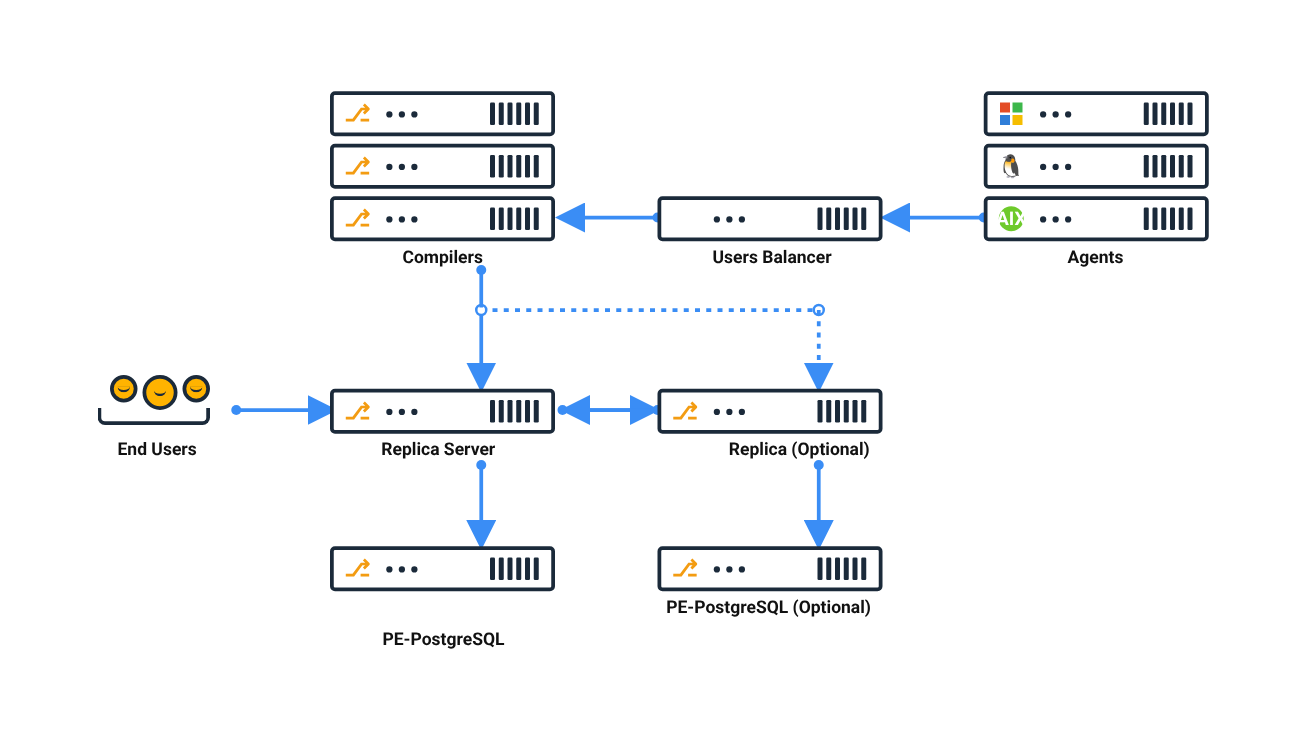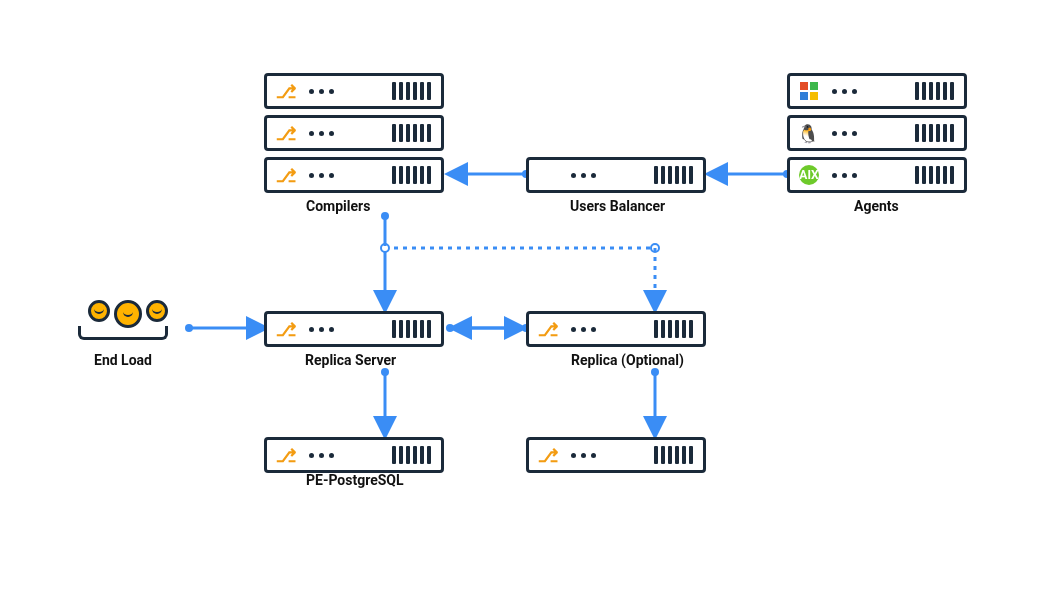--- a/index.html
+++ b/index.html
@@ -20,21 +20,21 @@
   .eu { position:absolute; }
   .head { width:22px; height:22px; border-radius:50%; background:#ffb300; border:3px solid #1b2a3a; display:flex; align-items:center; justify-content:center; }
   .head .smile { width:10px; height:5px; border:2px solid #1b2a3a; border-top:none; border-left:none; border-right:none; border-radius:0 0 10px 10px; }
   .eu-body { width:90px; height:14px; border:3px solid #1b2a3a; border-top:none; border-radius:0 0 6px 6px; margin-top:-2px; }
   .eu-heads { display:flex; gap:4px; justify-content:center; }
   .eu-heads .mid { width:28px; height:28px; }
   
   .win { display:grid; grid-template-columns:8px 8px; grid-template-rows:8px 8px; gap:2px; }
   .win span:nth-child(1){background:#e34c26;} .win span:nth-child(2){background:#3db74b;} .win span:nth-child(3){background:#2f7ed8;} .win span:nth-child(4){background:#f5bd00;}
   .tux { font-size:18px; }
-  .aix { width:20px;height:20px;border-radius:50%;background:#6eca2b;color:#fff;font-size:12px;display:flex;align-items:center;justify-content:center;font-weight:700; }
+  .aix { width:20px;height:20px;border-radius:50%;background:#6eca2b;color:#fff;font-size:15px;display:flex;align-items:center;justify-content:center;font-weight:700; }
   .pup { color:#f39c12; font-size:18px; font-weight:700; }
 </style>
 </head>
 <body>
 
 <div class="stage">
 
 <svg class="wires">
   <defs>
     <marker id="ah" markerWidth="8" markerHeight="8" refX="6" refY="4" orient="auto">
@@ -117,21 +117,21 @@
         <span class="bars">
           <b></b>
           <b></b>
           <b></b>
           <b></b>
           <b></b>
           <b></b>
         </span>
       </div>
 </div>
-<div class="label" style="left:306px; top:198px;">Compilers</div>
+<div class="label" style="left:322px; top:198px;">Compilers</div>
 
 <div class="node" style="left:526px; top:157px;">
   <div class="srv">
         <span class="icon"></span>
         <span class="dots">
           <b></b>
           <b></b>
           <b></b>
         </span>
         <span class="bars">
@@ -214,21 +214,21 @@
         </span>
     <span class="head mid">
           <span class="smile"></span>
         </span>
     <span class="head">
           <span class="smile"></span>
         </span>
   </div>
   <div class="eu-body"></div>
 </div>
-<div class="label" style="left:94px; top:352px;">End Load</div>
+<div class="label" style="left:94px; top:352px;">End Users</div>
 
 <div class="node" style="left:264px; top:311px;">
   <div class="srv">
         <span class="icon pup">⎇</span>
         <span class="dots">
           <b></b>
           <b></b>
           <b></b>
         </span>
         <span class="bars">
@@ -254,54 +254,55 @@
         <span class="bars">
           <b></b>
           <b></b>
           <b></b>
           <b></b>
           <b></b>
           <b></b>
         </span>
       </div>
 </div>
-<div class="label" style="left:571px; top:352px;text-align:right;">Replica (Optional)</div>
+<div class="label" style="left:583px; top:352px;text-align:right;">Replica (Optional)</div>
 
 <div class="node" style="left:264px; top:437px;">
   <div class="srv">
         <span class="icon pup">⎇</span>
         <span class="dots">
           <b></b>
           <b></b>
           <b></b>
         </span>
         <span class="bars">
           <b></b>
           <b></b>
           <b></b>
           <b></b>
           <b></b>
           <b></b>
         </span>
       </div>
 </div>
-<div class="label" style="left:306px; top:472px;">PE-PostgreSQL</div>
+<div class="label" style="left:306px; top:504px;">PE-PostgreSQL</div>
 
 <div class="node" style="left:526px; top:437px;">
   <div class="srv">
         <span class="icon pup">⎇</span>
         <span class="dots">
           <b></b>
           <b></b>
           <b></b>
         </span>
         <span class="bars">
           <b></b>
           <b></b>
           <b></b>
           <b></b>
           <b></b>
           <b></b>
         </span>
       </div>
 </div>
+<div class="label" style="left:533px; top:478px;">PE-PostgreSQL (Optional)</div>
 
 </div>
 
 </body></html>

